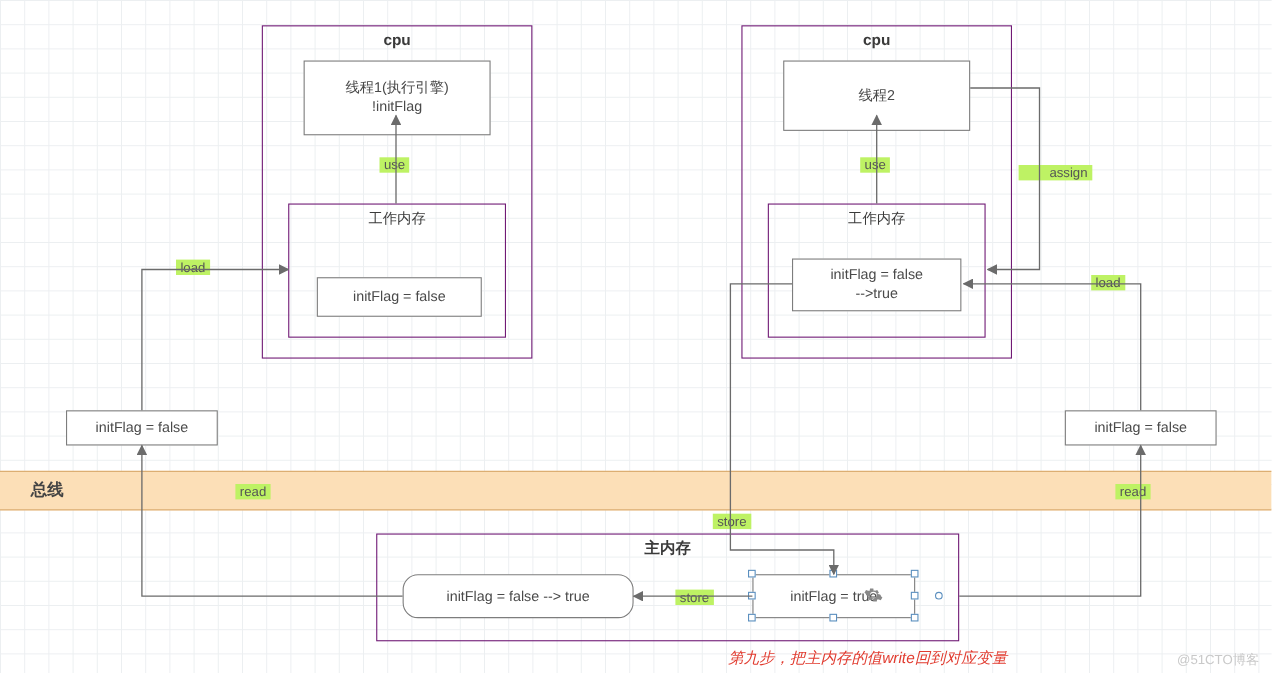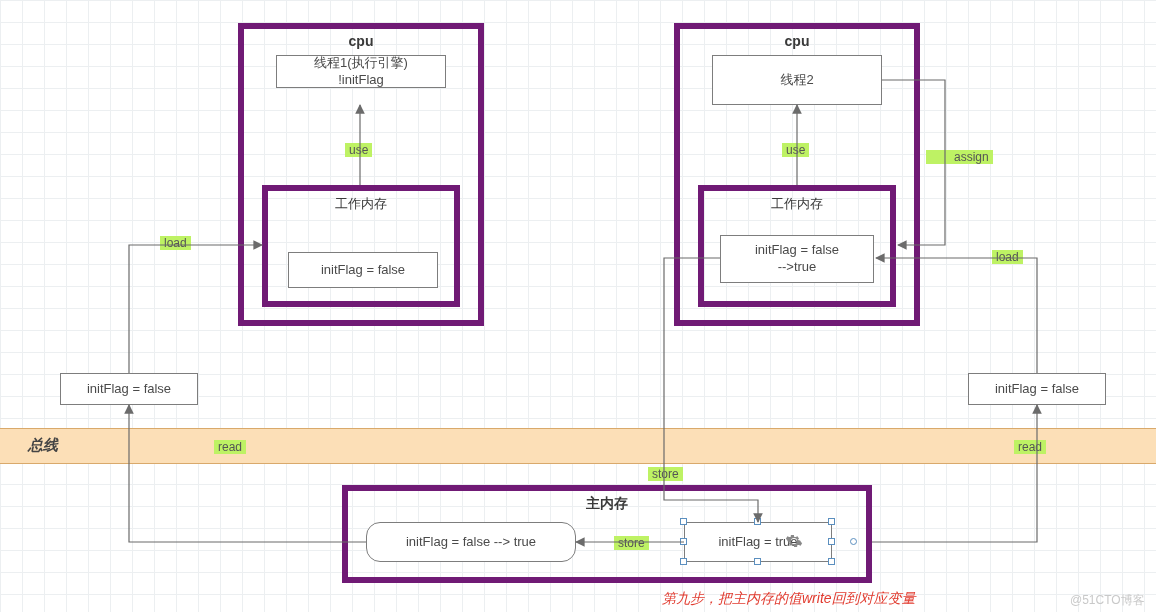--- a/index.html
+++ b/index.html
@@ -24,21 +24,21 @@
     border: 1px solid #7d7d7d;
     background: #fff;
     display: flex;
     align-items: center;
     justify-content: center;
     text-align: center;
     line-height: 1.3;
   }
   .group {
     position: absolute;
-    border: 6px solid #701a75;
+    border: 1px solid #701a75;
     background: rgba(255,255,255,0);
     padding-left: 18px;
   }
   .group-title {
     position: absolute;
     left: 0; right: 0; top: 4px;
     text-align: center;
     font-weight: bold;
     font-size: 14px;
     color: #3a3a3a;
@@ -48,21 +48,20 @@
     position: absolute;
     background: #fcdfb7;
     border-top: 1px solid #d9a96b;
     border-bottom: 1px solid #d9a96b;
   }
   .bus-label {
     position: absolute;
     font-weight: bold;
     font-size: 15px;
     color: #444;
-    font-style: italic;
   }
 
   svg.edges {
     position: absolute;
     left: 0; top: 0;
     width: 1156px; height: 612px;
     pointer-events: none;
   }
   .edge { stroke:#6b6b6b; stroke-width:1.2; fill:none; }
   .edgelabel {
@@ -103,32 +102,32 @@
 </style>
 </head>
 <body>
 
 <div class="bus" style="left:0; top:428px; width:1156px; height:36px;"></div>
 <div class="bus-label" style="left:28px; top:436px;">总线</div>
 
 <div class="group" style="left:238px; top:23px; width:246px; height:303px;">
   <div class="group-title">cpu</div>
 </div>
-<div class="node" style="left:276px; top:55px; width:170px; height:33px; white-space:pre;">线程1(执行引擎)
+<div class="node" style="left:276px; top:55px; width:170px; height:68px; white-space:pre;">线程1(执行引擎)
 !initFlag</div>
 
 <div class="group" style="left:262px; top:185px; width:198px; height:122px;">
   <div class="group-title" style="font-weight:normal;font-size:13px;">工作内存</div>
 </div>
 <div class="node" style="left:288px; top:252px; width:150px; height:36px;">initFlag = false</div>
 
 <div class="group" style="left:674px; top:23px; width:246px; height:303px;">
   <div class="group-title">cpu</div>
 </div>
-<div class="node" style="left:712px; top:55px; width:170px; height:50px;">线程2</div>
+<div class="node" style="left:712px; top:55px; width:170px; height:64px;">线程2</div>
 <div class="group" style="left:698px; top:185px; width:198px; height:122px;">
   <div class="group-title" style="font-weight:normal;font-size:13px;">工作内存</div>
 </div>
 <div class="node" style="left:720px; top:235px; width:154px; height:48px; white-space:pre;">initFlag = false
 --&gt;true</div>
 
 <div class="node" style="left:60px; top:373px; width:138px; height:32px;">initFlag = false</div>
 
 <div class="node" style="left:968px; top:373px; width:138px; height:32px;">initFlag = false</div>
 

